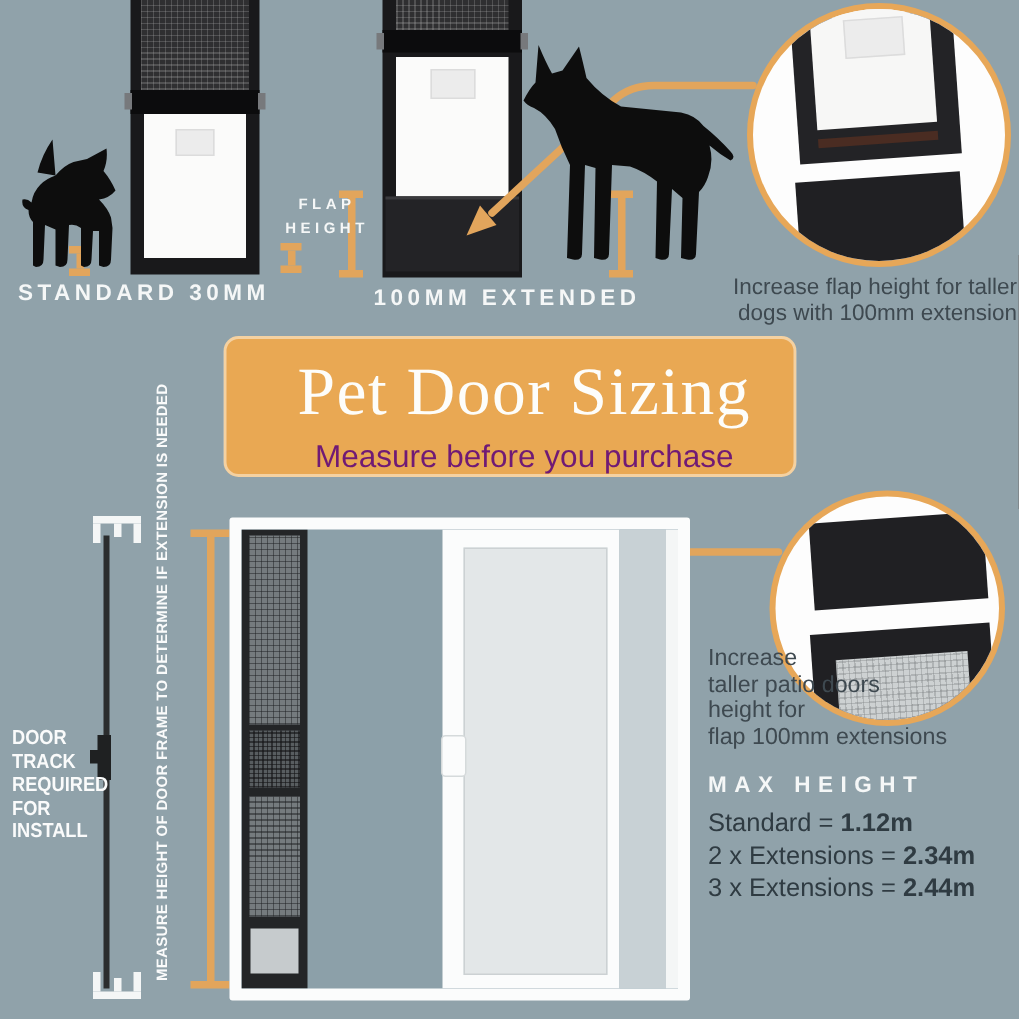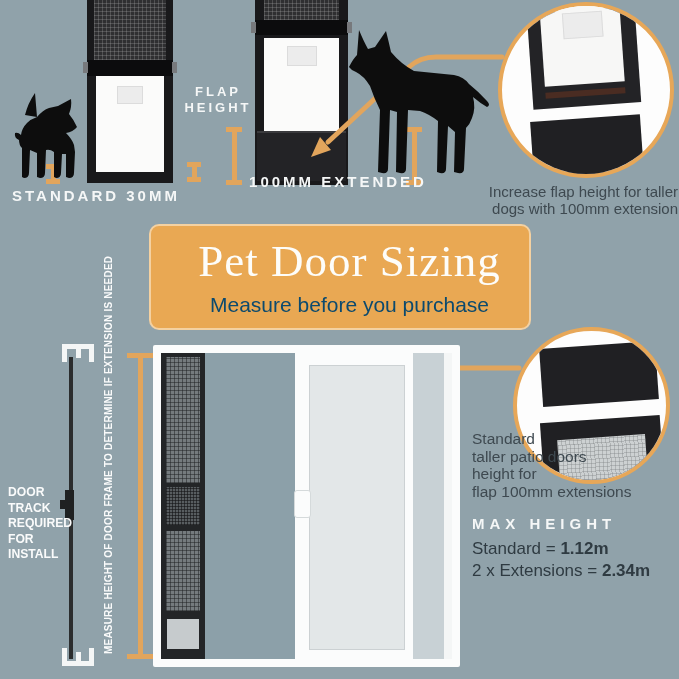--- a/index.html
+++ b/index.html
@@ -21,40 +21,40 @@
   .extension{background:#232326;border-top:2px solid #3a3a3d;}
 
   
   .ibeam{display:flex;flex-direction:column;align-items:center;}
   .ibeam .cap{background:#e2a55c;height:5px;}
   .ibeam .bar{background:#e2a55c;width:5px;flex:1;}
 
   
   .capslabel{color:#f5f7f7;font-weight:bold;letter-spacing:3px;text-align:center;
              font-size:15px;white-space:nowrap;}
-  .flapheight{font-size:13px;line-height:16px;letter-spacing:3px;white-space:normal;}
+  .flapheight{font-size:10px;line-height:16px;letter-spacing:3px;white-space:normal;margin-top:45px;}
 
   
   .circle{border-radius:50%;background:#fdfdfd;border:4px solid #e7a758;overflow:hidden;}
   .rot{transform:rotate(-4deg);}
   .panel-black{background:#202023;}
   .mesh-lite{background-color:#cdd1d2;
     background-image:
       repeating-linear-gradient(0deg, rgba(120,124,126,.35) 0 1px, transparent 1px 4px),
       repeating-linear-gradient(90deg, rgba(120,124,126,.35) 0 1px, transparent 1px 4px);}
 
   .callout-text{color:#3e4950;font-size:15px;line-height:16.5px;text-align:center;}
   .callout-left{color:#3e4950;font-size:15.5px;line-height:17.5px;text-align:left;}
 
   
   .banner{background:#e9a853;border:2px solid rgba(255,250,240,.5);border-radius:10px;
           text-align:center;}
   .banner .title{font-family:"Liberation Serif",serif;color:#fdfdfa;font-size:45px;
                  letter-spacing:1px;margin-top:9px;}
-  .banner .subtitle{color:#0c4a6e;font-size:21px;margin-top:6px;}
+  .banner .subtitle{color:#701a75;font-size:21px;margin-top:6px;}
 
   
   .tracknote{color:#fafbfb;font-weight:bold;font-size:13.5px;line-height:15.5px;
              text-transform:uppercase;transform:scaleX(.9);transform-origin:left top;}
   .vtext{writing-mode:vertical-rl;transform:rotate(180deg);color:#fafbfb;font-weight:bold;
          font-size:10px;letter-spacing:.2px;white-space:nowrap;transform-origin:center;}
   .whitebit{background:#f4f6f6;}
 
   
   .patio{background:#fbfcfc;border-radius:2px;}
@@ -123,21 +123,21 @@
       <div class="cap" style="width:16px;"></div>
   </div>
   <div class="abs ibeam" style="left:406px;top:127px;width:16px;height:58px;">
     <div class="cap" style="width:16px;"></div>
       <div class="bar"></div>
       <div class="cap" style="width:16px;"></div>
   </div>
 
   <div class="abs capslabel flapheight" style="left:178px;top:84px;width:80px;">FLAP HEIGHT</div>
   <div class="abs capslabel" style="left:12px;top:187px;width:165px;">STANDARD 30MM</div>
-  <div class="abs capslabel" style="left:248px;top:173px;width:180px;">100MM EXTENDED</div>
+  <div class="abs capslabel" style="left:248px;top:190px;width:180px;">100MM EXTENDED</div>
 
   <svg class="overlay" width="679" height="679" viewBox="0 0 679 679">
     <path d="M502,57 L436,57 Q420,57 409,67 L328,142" fill="none" stroke="#e2a55c" stroke-width="5" stroke-linecap="round"></path>
     <polygon points="311,157 331,150 320,137" fill="#e2a55c"></polygon>
     <path d="M519,368 L215,368" fill="none" stroke="#e2a55c" stroke-width="5" stroke-linecap="round"></path>
     <polygon points="196,368 216,359 216,377" fill="#e2a55c"></polygon>
   </svg>
 
   <svg class="dog" style="left:14px;top:90px;" width="66" height="92" viewBox="0 0 66 92">
     <path fill="#0d0d0d" d="M21,3 Q14,13 11,25 L23,27 Q29,20 35,18 L44,16 L57,9 Q58,17 55,24 Q60,30 63,37 Q59,42 52,43 Q58,49 60,55 L61,62 L60,83 Q60,88 55,88 L52,87 L52,64 L48,64 L47,83 Q47,88 42,88 L40,87 L40,62 Q36,59 32,60 L31,83 Q31,88 26,88 L23,87 L23,63 L16,60 L15,83 Q15,88 10,88 L8,87 L8,58 Q5,55 5,50 Q0,48 1,43 Q4,42 7,45 Q8,38 13,33 Q17,29 23,27 Z"></path>
@@ -150,21 +150,21 @@
     <div class="abs rot" style="left:28px;top:4px;width:108px;height:96px;background:#232326;">
       <div class="abs" style="left:13px;top:-8px;width:80px;height:82px;background:#f7f7f6;">
         <div class="abs sticker" style="left:22px;top:10px;width:40px;height:26px;"></div>
       </div>
       <div class="abs" style="left:13px;bottom:10px;width:80px;height:6px;background:#4a2c22;"></div>
     </div>
     <div class="abs rot panel-black" style="left:30px;top:112px;width:110px;height:58px;"></div>
   </div>
   <div class="abs callout-text" style="left:478px;top:184px;width:200px;text-align:right;">Increase flap height for taller dogs with 100mm extension</div>
 
-  <div class="abs banner" style="left:149px;top:224px;width:382px;height:106px;padding-left:19px;">
+  <div class="abs banner" style="left:149px;top:224px;width:382px;height:94px;padding-left:19px;">
     <div class="title">Pet Door Sizing</div>
     <div class="subtitle">Measure before you purchase</div>
   </div>
 
   <div class="abs" style="left:69px;top:357px;width:4px;height:302px;background:#2b2d2e;"></div>
   <div class="abs" style="left:65px;top:490px;width:9px;height:30px;background:#1f2122;"></div>
   <div class="abs" style="left:60px;top:500px;width:6px;height:9px;background:#1f2122;"></div>
 
   <div class="abs whitebit" style="left:62px;top:344px;width:32px;height:5px;"></div>
   <div class="abs whitebit" style="left:62px;top:349px;width:5px;height:13px;"></div>
@@ -205,26 +205,27 @@
   </div>
 
   <div class="abs circle" style="left:513px;top:327px;width:157px;height:157px;">
     <div class="abs rot panel-black" style="left:24px;top:14px;width:116px;height:58px;"></div>
     <div class="abs rot panel-black" style="left:26px;top:88px;width:120px;height:92px;">
       <div class="abs mesh-lite" style="left:16px;top:18px;width:88px;height:74px;"></div>
     </div>
   </div>
 
   <div class="abs callout-left" style="left:472px;top:430px;width:190px;">
-    <div>Standard</div>
+    <div>Increase</div>
     <div>taller patio doors</div>
     <div>height for</div>
     <div>flap 100mm extensions</div>
   </div>
 
   <div class="abs" style="left:472px;top:515px;">
     <div class="mh-heading">MAX HEIGHT</div>
     <div style="height:6px;"></div>
     <div class="mh-row"><span>Standard = </span><b>1.12m</b></div>
     <div class="mh-row"><span>2 x Extensions = </span><b>2.34m</b></div>
+    <div class="mh-row"><span>3 x Extensions = </span><b>2.44m</b></div>
   </div>
 
 </div>
 
 </body></html>

